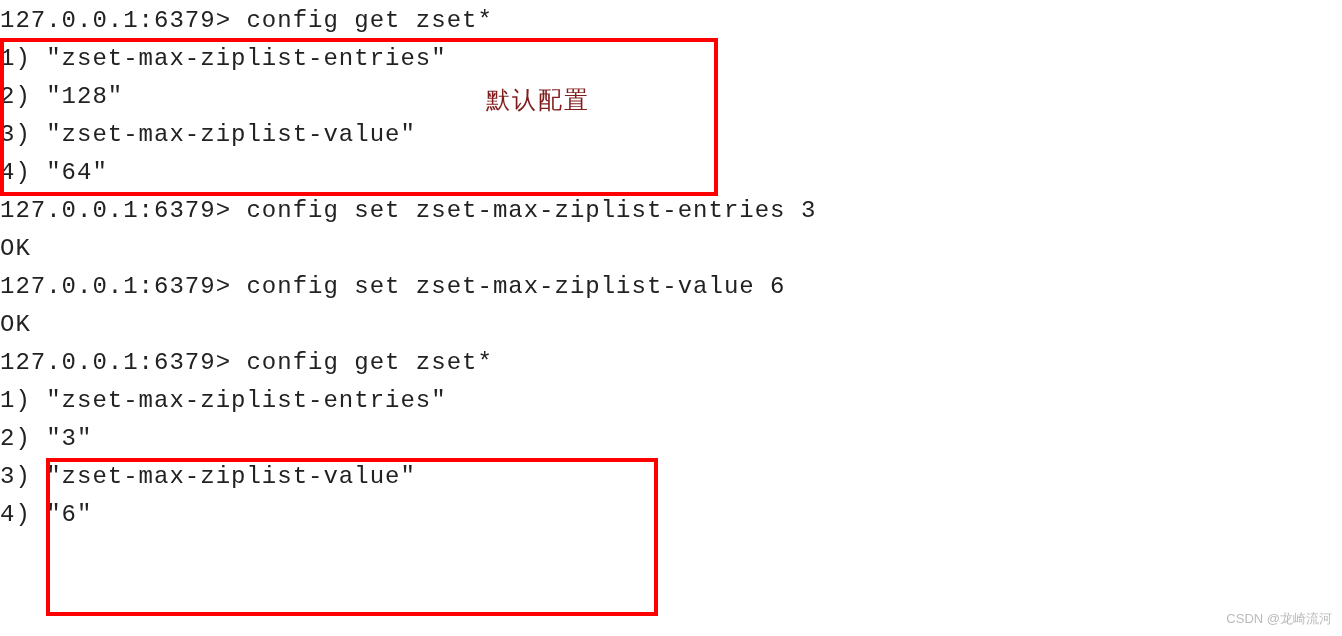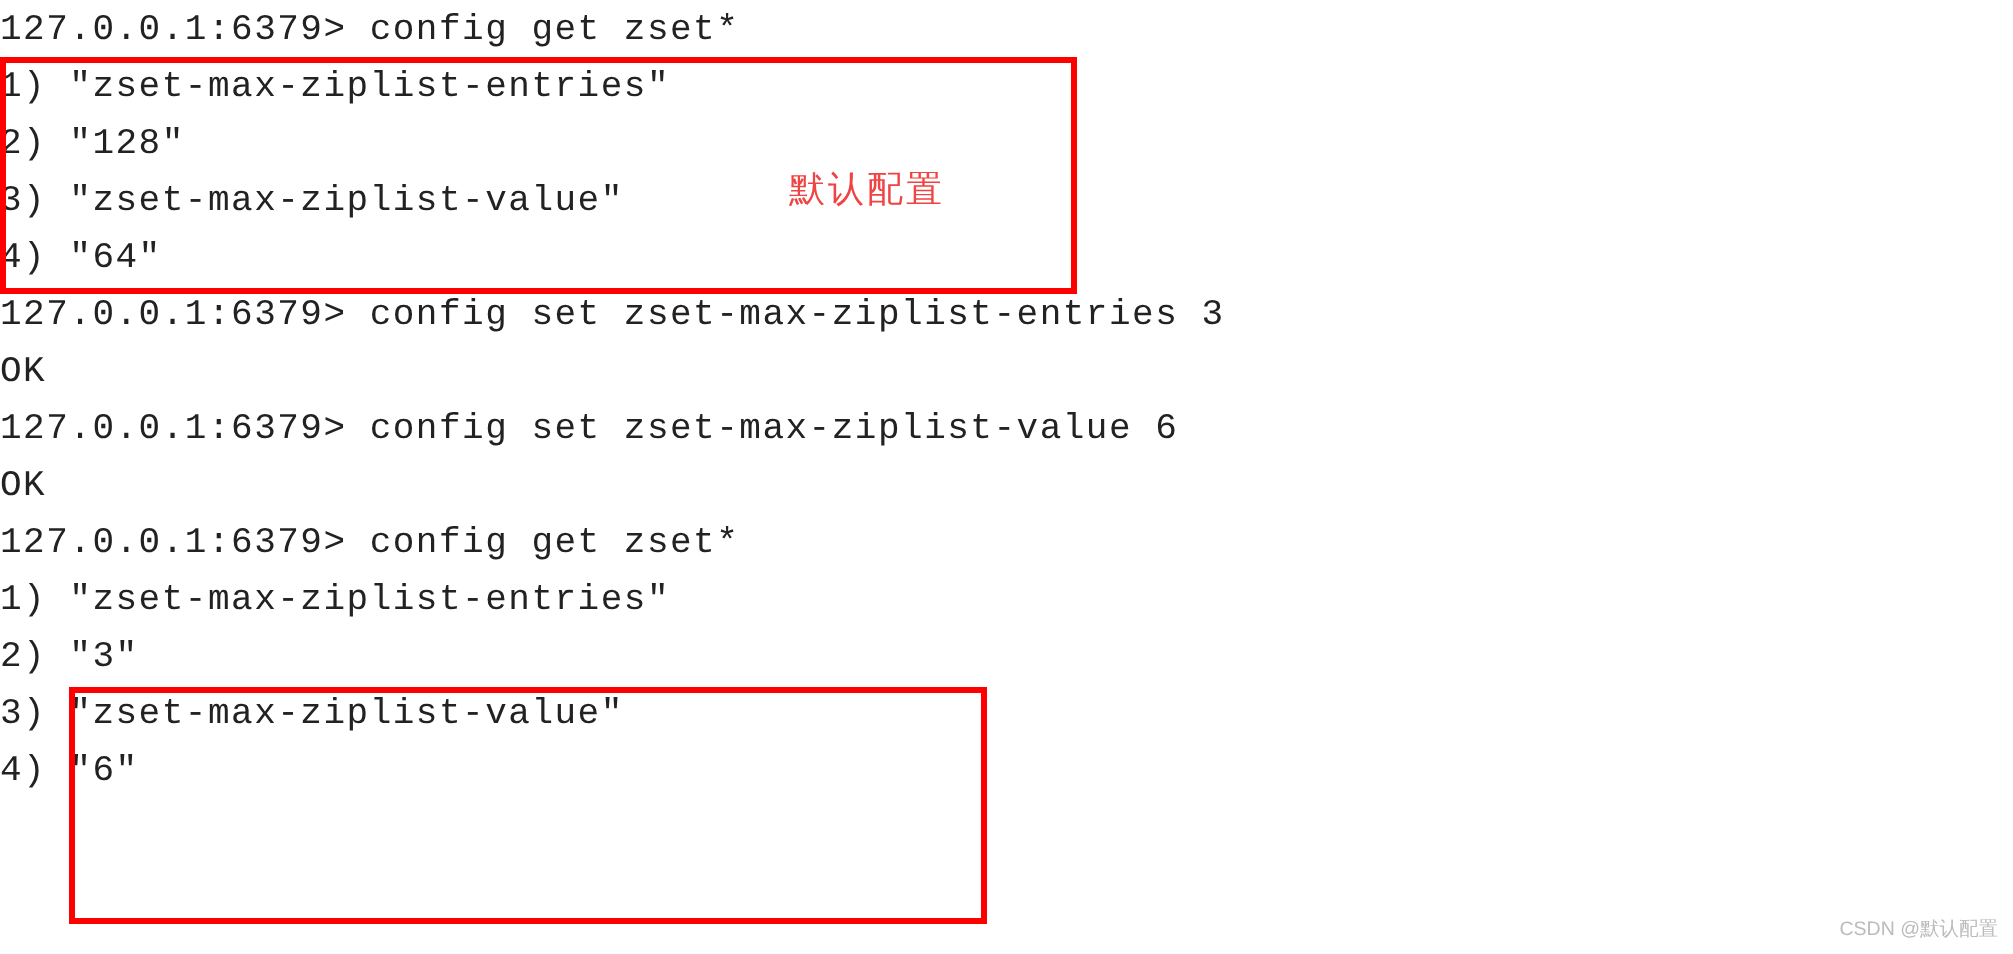--- a/index.html
+++ b/index.html
@@ -32,27 +32,26 @@
       position: absolute;
       border: 4px solid #ff0000;
       left: 46px;
       top: 458px;
       width: 612px;
       height: 158px;
       pointer-events: none;
     }
     .annotation {
       position: absolute;
-      color: #ef4444;
+      color: #7f1d1d;
       font-family: "SimSun", "Songti SC", serif;
       font-size: 24px;
-      left: 526px;
+      left: 486px;
       top: 84px;
       letter-spacing: 2px;
-      margin-top: 26px;
     }
     .watermark {
       position: absolute;
       right: 10px;
       bottom: 8px;
       color: #bbbbbb;
       font-family: Arial, sans-serif;
       font-size: 13px;
       letter-spacing: 0;
     }
@@ -73,13 +72,13 @@
 <div class="line">1) "zset-max-ziplist-entries"</div>
 <div class="line">2) "3"</div>
 <div class="line">3) "zset-max-ziplist-value"</div>
 <div class="line">4) "6"</div>
 
 <div class="box1"></div>
 <div class="box2"></div>
 
 <div class="annotation">默认配置</div>
 
-<div class="watermark">CSDN @默认配置</div>
+<div class="watermark">CSDN @龙崎流河</div>
 
 </body></html>

